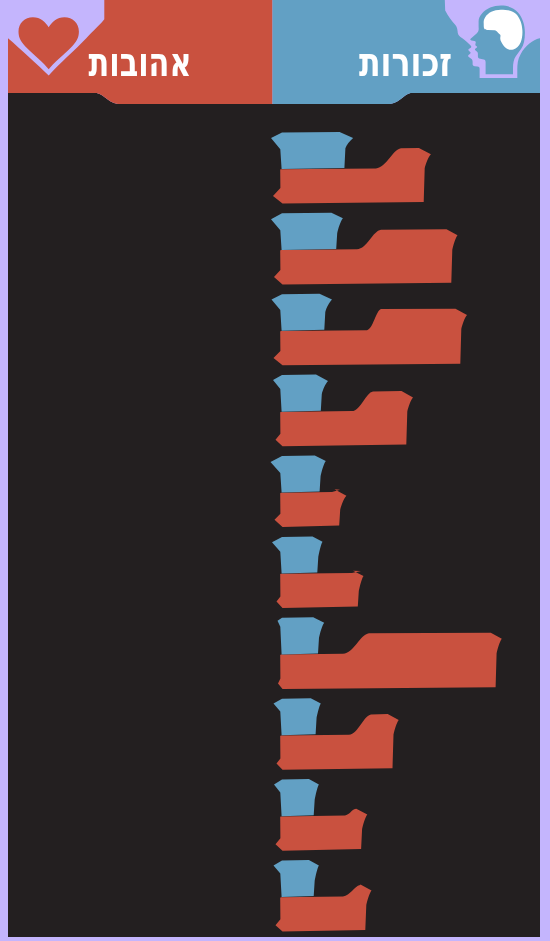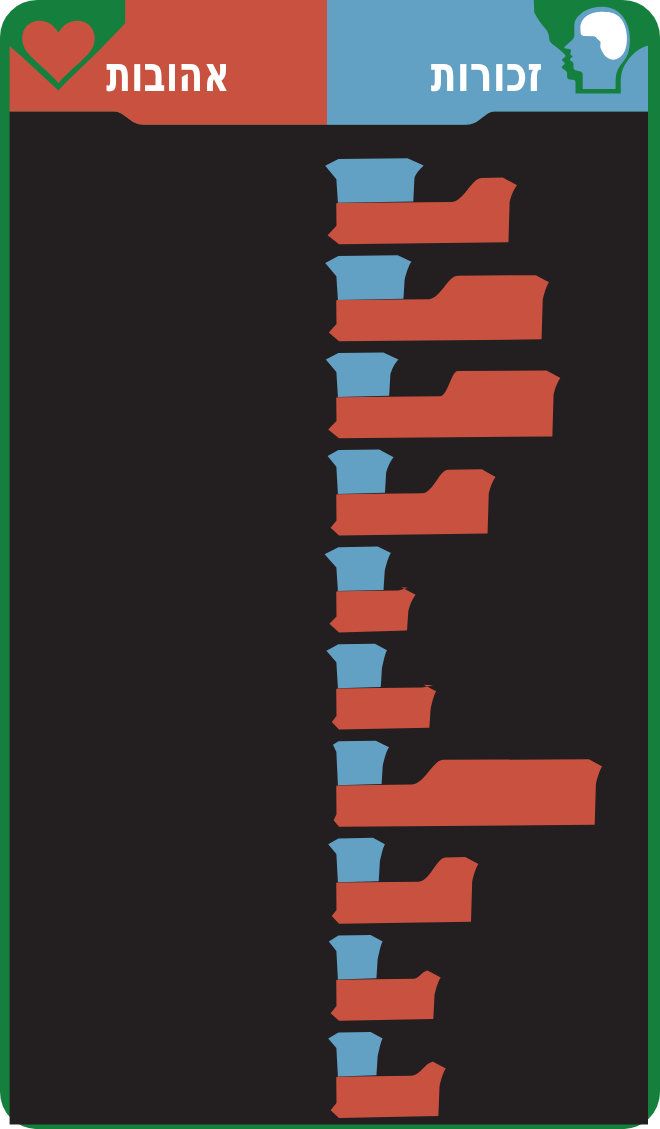--- a/index.html
+++ b/index.html
@@ -1,17 +1,17 @@
 <!DOCTYPE html>
 <html><head>
 <meta charset="utf-8">
 <style>
   html,body{margin:0;padding:0;background:#ffffff;}
   body{width:550px;height:941px;overflow:hidden;font-family:"DejaVu Sans",sans-serif;}
-  #stage{position:relative;width:550px;height:941px;background:#15803d;border-radius:31px;}
+  #stage{position:relative;width:550px;height:941px;background:#c4b5fd;}
   svg.full{position:absolute;left:0;top:0;width:550px;height:941px;display:block;}
   .tablabel{font-weight:bold;font-size:41px;fill:#ffffff;font-family:"DejaVu Sans",sans-serif;}
 </style>
 </head>
 <body>
 
 <div id="stage">
   <svg class="full" id="svgroot" viewBox="0 0 550 941">
     <g id="panel-g">
         <path d="M8,93 L95,93 C104,93 108,104 120,104 L388,104 C400,104 404,93 412,93 L540,93 L540,937 L8,937 Z" fill="#231f20"></path>

